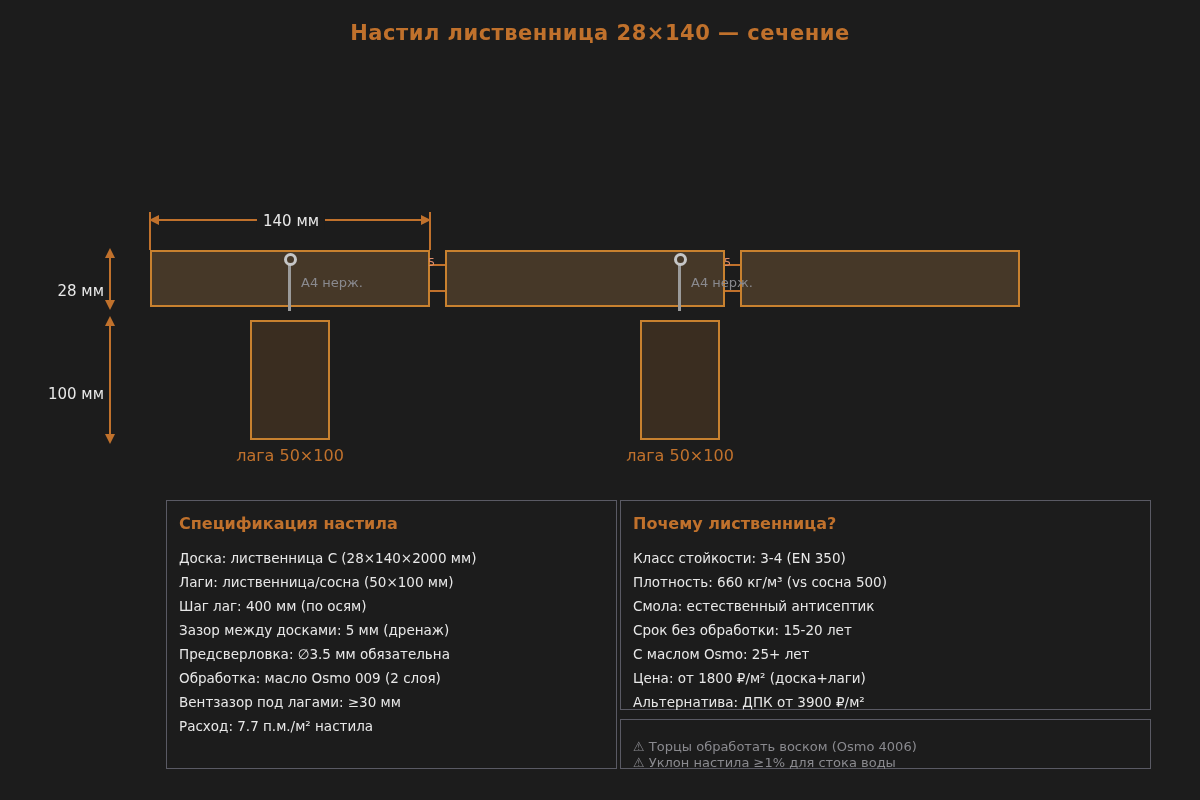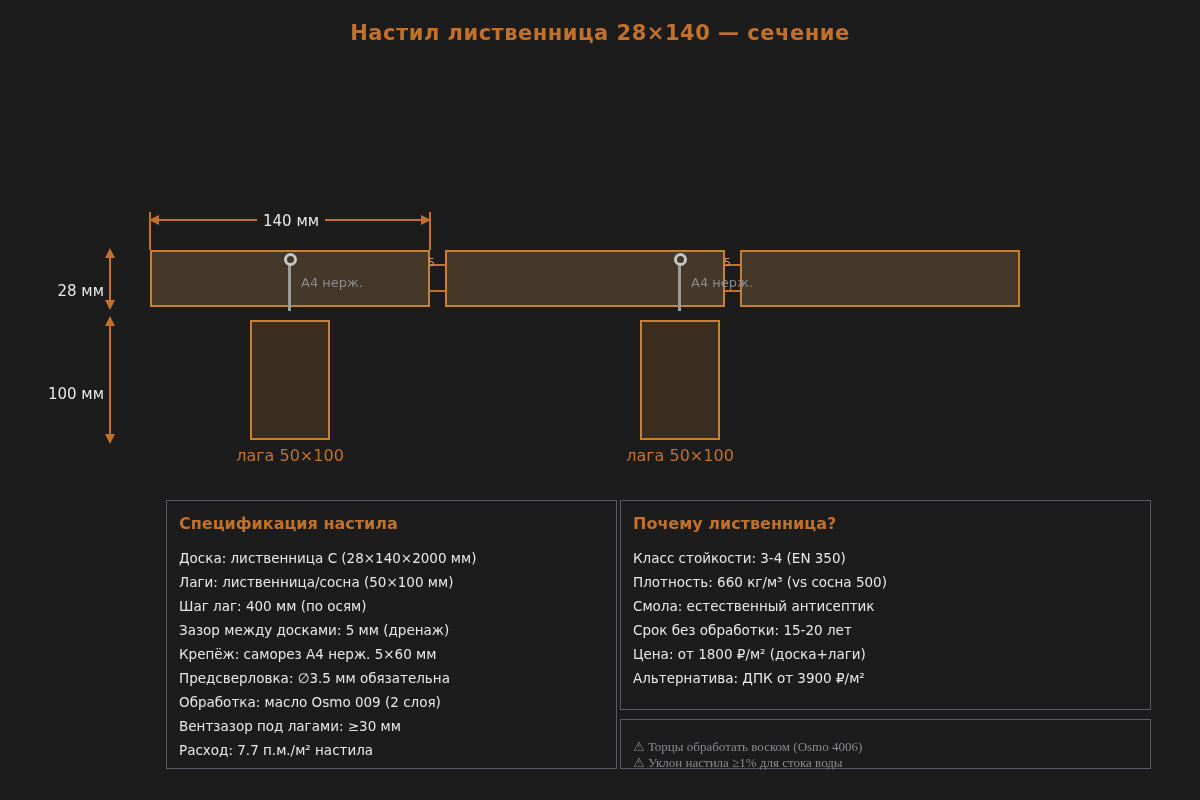--- a/index.html
+++ b/index.html
@@ -54,21 +54,21 @@
     font-size:16px;color:var(--accent,#c0712c);}
   
   .info-box{position:absolute;box-sizing:border-box;
     border:1px solid var(--box-border,#5a5a64);}
   .box-heading{position:absolute;left:12px;top:13px;font-size:16px;font-weight:bold;
     color:var(--accent,#c0712c);}
   .box-lines{position:absolute;left:12px;top:45px;right:8px;}
   .box-line{font-size:13.5px;line-height:24px;height:24px;color:var(--text,#e8e8e8);
     white-space:nowrap;}
   .note-lines{position:absolute;left:12px;top:19px;right:8px;}
-  .note-line{font-size:13px;line-height:16px;color:var(--muted,#8a8a8f);white-space:nowrap;font-family:Liberation Serif, serif;}
+  .note-line{font-size:13px;line-height:16px;color:var(--muted,#8a8a8f);white-space:nowrap;}
 </style>
 </head>
 <body>
 
 <div class="canvas">
 
   <div class="page-title">Настил лиственница 28×140 — сечение</div>
 
   <div>
 
@@ -106,35 +106,35 @@
     <div class="dim-label side" style="top:385px;">100 мм</div>
   </div>
 
   <div class="info-box" style="left:166px;top:500px;width:451px;height:269px;">
     <div class="box-heading">Спецификация настила</div>
     <div class="box-lines">
       <div class="box-line">Доска: лиственница С (28×140×2000 мм)</div>
       <div class="box-line">Лаги: лиственница/сосна (50×100 мм)</div>
       <div class="box-line">Шаг лаг: 400 мм (по осям)</div>
       <div class="box-line">Зазор между досками: 5 мм (дренаж)</div>
-      <div class="box-line">Крепёж: саморез A4 нерж. 5×60 мм</div>
       <div class="box-line">Предсверловка: ∅3.5 мм обязательна</div>
       <div class="box-line">Обработка: масло Osmo 009 (2 слоя)</div>
       <div class="box-line">Вентзазор под лагами: ≥30 мм</div>
       <div class="box-line">Расход: 7.7 п.м./м² настила</div>
     </div>
   </div>
 
   <div class="info-box" style="left:620px;top:500px;width:531px;height:210px;">
     <div class="box-heading">Почему лиственница?</div>
     <div class="box-lines">
       <div class="box-line">Класс стойкости: 3-4 (EN 350)</div>
       <div class="box-line">Плотность: 660 кг/м³ (vs сосна 500)</div>
       <div class="box-line">Смола: естественный антисептик</div>
       <div class="box-line">Срок без обработки: 15-20 лет</div>
+      <div class="box-line">С маслом Osmo: 25+ лет</div>
       <div class="box-line">Цена: от 1800 ₽/м² (доска+лаги)</div>
       <div class="box-line">Альтернатива: ДПК от 3900 ₽/м²</div>
     </div>
   </div>
 
   <div class="info-box" style="left:620px;top:719px;width:531px;height:50px;">
     <div class="note-lines">
       <div class="note-line">⚠ Торцы обработать воском (Osmo 4006)</div>
       <div class="note-line">⚠ Уклон настила ≥1% для стока воды</div>
     </div>

